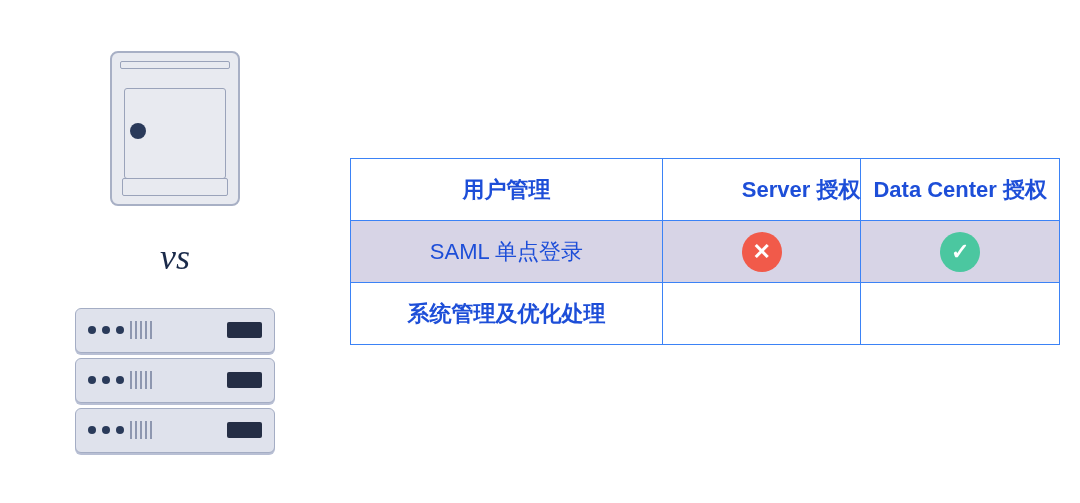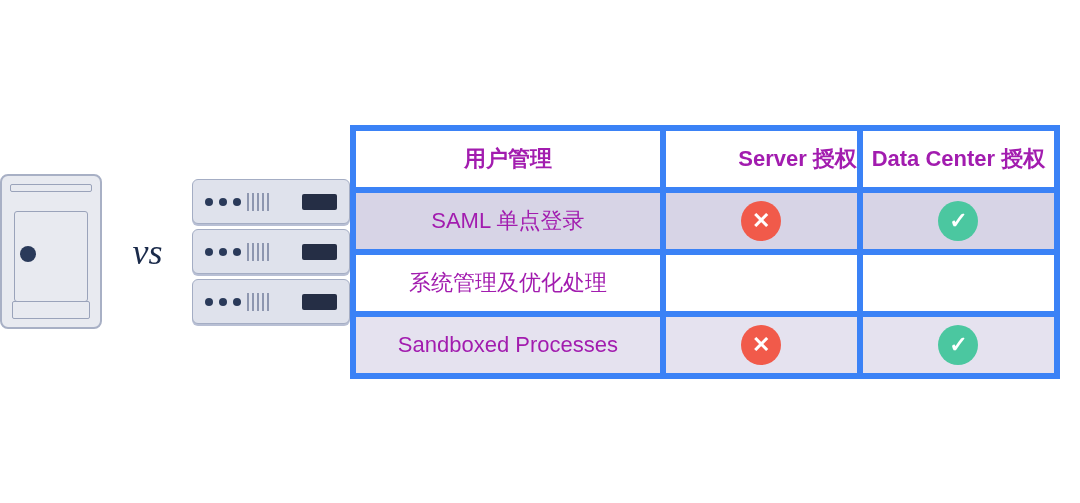--- a/index.html
+++ b/index.html
@@ -9,21 +9,21 @@
       background: #ffffff;
       font-family: Arial, "Microsoft YaHei", sans-serif;
       display: flex;
       align-items: center;
       position: relative;
     }
     .left-panel {
       width: 350px;
       height: 100%;
       display: flex;
-      flex-direction: row;
+      flex-direction: column;
       align-items: center;
       justify-content: center;
       gap: 30px;
     }
     .vs-label {
       font-family: "Brush Script MT", cursive;
       font-size: 36px;
       font-style: italic;
       color: #1a2a4a;
     }
@@ -107,26 +107,26 @@
     .table-panel {
       flex: 1;
       padding-right: 20px;
     }
     table {
       width: 100%;
       border-collapse: collapse;
       border: 1px solid #c8c5d8;
     }
     th, td {
-      border: 6px solid #3b82f6;
+      border: 1px solid #3b82f6;
       text-align: center;
       vertical-align: middle;
       height: 62px;
       font-size: 22px;
-      color: #a21caf;
+      color: #1d4ed8;
     }
     th {
       background: #ffffff;
       font-weight: bold;
     }
     th.col-feature { width: 44%; }
     th.col-server { width: 28%; text-align: right; }
     th.col-dc { width: 28%; }
     tr.section-row td {
       background: #ffffff;
@@ -201,24 +201,19 @@
         <th class="col-dc">Data Center 授权</th>
       </tr>
     </thead>
     <tbody id="table-body">
         <tr class="data-row">
           <td class="feature-cell">SAML 单点登录</td>
           <td><span class="icon-circle icon-no"></span></td>
           <td><span class="icon-circle icon-yes"></span></td>
         </tr>
         <tr class="section-row">
-          <td class="feature-cell" style="font-weight: normal;">系统管理及优化处理</td>
+          <td class="feature-cell" style="font-weight: bold;">系统管理及优化处理</td>
           <td></td>
           <td></td>
-        </tr>
-        <tr class="data-row alt">
-          <td class="feature-cell">Sandboxed Processes</td>
-          <td><span class="icon-circle icon-no"></span></td>
-          <td><span class="icon-circle icon-yes"></span></td>
         </tr>
       </tbody>
   </table>
 </div>
 
 </body></html>

